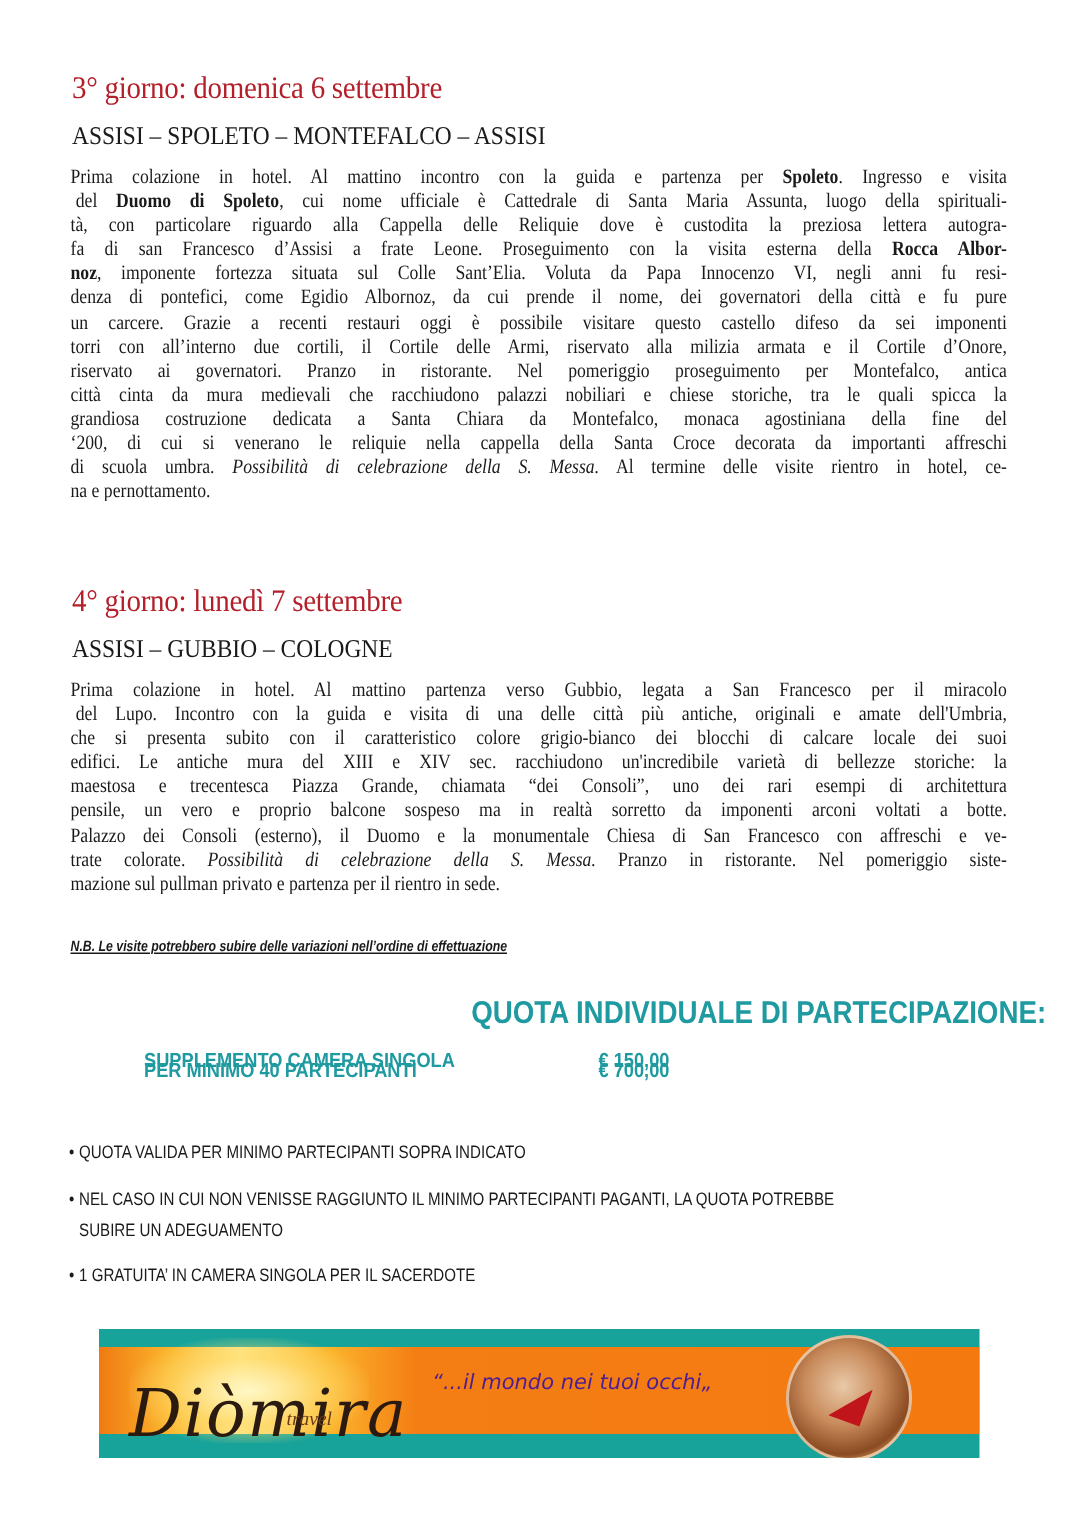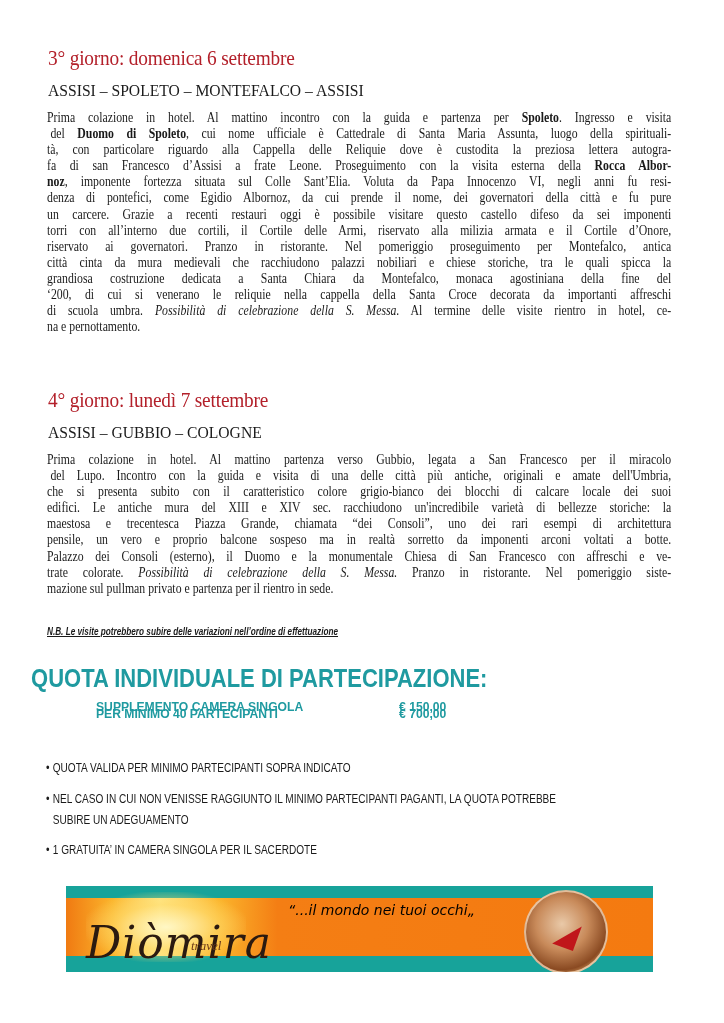--- a/index.html
+++ b/index.html
@@ -32,22 +32,22 @@
     .para b { font-weight: bold; }
     .para i { font-style: italic; }
 
     .nb {
       position: absolute; left: 47px; top: 626px;
       font-family: "Liberation Sans", sans-serif; font-size: 10px;
       font-style: italic; font-weight: bold; text-decoration: underline;
       color: #1a1a1a; transform: scaleX(0.82); transform-origin: left top; white-space: nowrap;
     }
     .quota-title {
-      position: absolute; left: 0; width: 724px; top: 664px; text-align: left;
-      font-family: "Liberation Sans", sans-serif; font-size: 25px; font-weight: bold;
+      position: absolute; left: 0; width: 724px; top: 664px; text-align: right;
+      font-family: "Liberation Sans", sans-serif; font-size: 21px; font-weight: bold;
       color: #1f9aa0; text-decoration: underline;
     }
     .quota-title span { display: inline-block; transform: scaleX(0.88); }
     .price-row {
       position: absolute; left: 54px;
       font-family: "Liberation Sans", sans-serif; font-size: 13.5px; font-weight: bold;
       color: #1f9aa0; white-space: nowrap; padding-left: 42px;
     }
     .price-row .lbl { display: inline-block; transform: scaleX(0.9); transform-origin: left center; }
     .price-row .val { position: absolute; left: 345px; top: 0; transform: scaleX(0.9); transform-origin: left center; }
@@ -77,22 +77,22 @@
       position: absolute; left: 20px; top: 6px;
       font-family: "DejaVu Serif", serif; font-style: italic; font-size: 44px; color: #2b1a10;
       letter-spacing: 1px;
       margin-top: 25px;
     }
     .logo-travel {
       position: absolute; left: 125px; top: 52px;
       font-family: Liberation Serif, serif; font-style: italic; font-size: 13px; color: #6b3a1a;
     }
     .tagline {
-      position: absolute; left: 222px; top: 16px;
-      font-family: "DejaVu Sans", sans-serif; font-style: italic; font-size: 14px; color: #000000;
+      position: absolute; left: 222px; top: 28px;
+      font-family: "DejaVu Sans", sans-serif; font-style: italic; font-size: 14px; color: #4c1d95;
       white-space: nowrap;
     }
     .globe {
       position: absolute; left: 458px; top: 4px; width: 84px; height: 84px; border-radius: 50%;
       background: radial-gradient(circle at 45% 40%, #e9c9a8 0%, #c88a5a 40%, #8a4a22 70%, #c58b52 80%, #e2b07a 90%);
       border: 2px solid rgba(255,230,200,0.7);
     }
     .globe .arrow {
       position: absolute; left: 30px; top: 30px; width: 0; height: 0;
       border-left: 22px solid transparent; border-right: 0 solid transparent;

